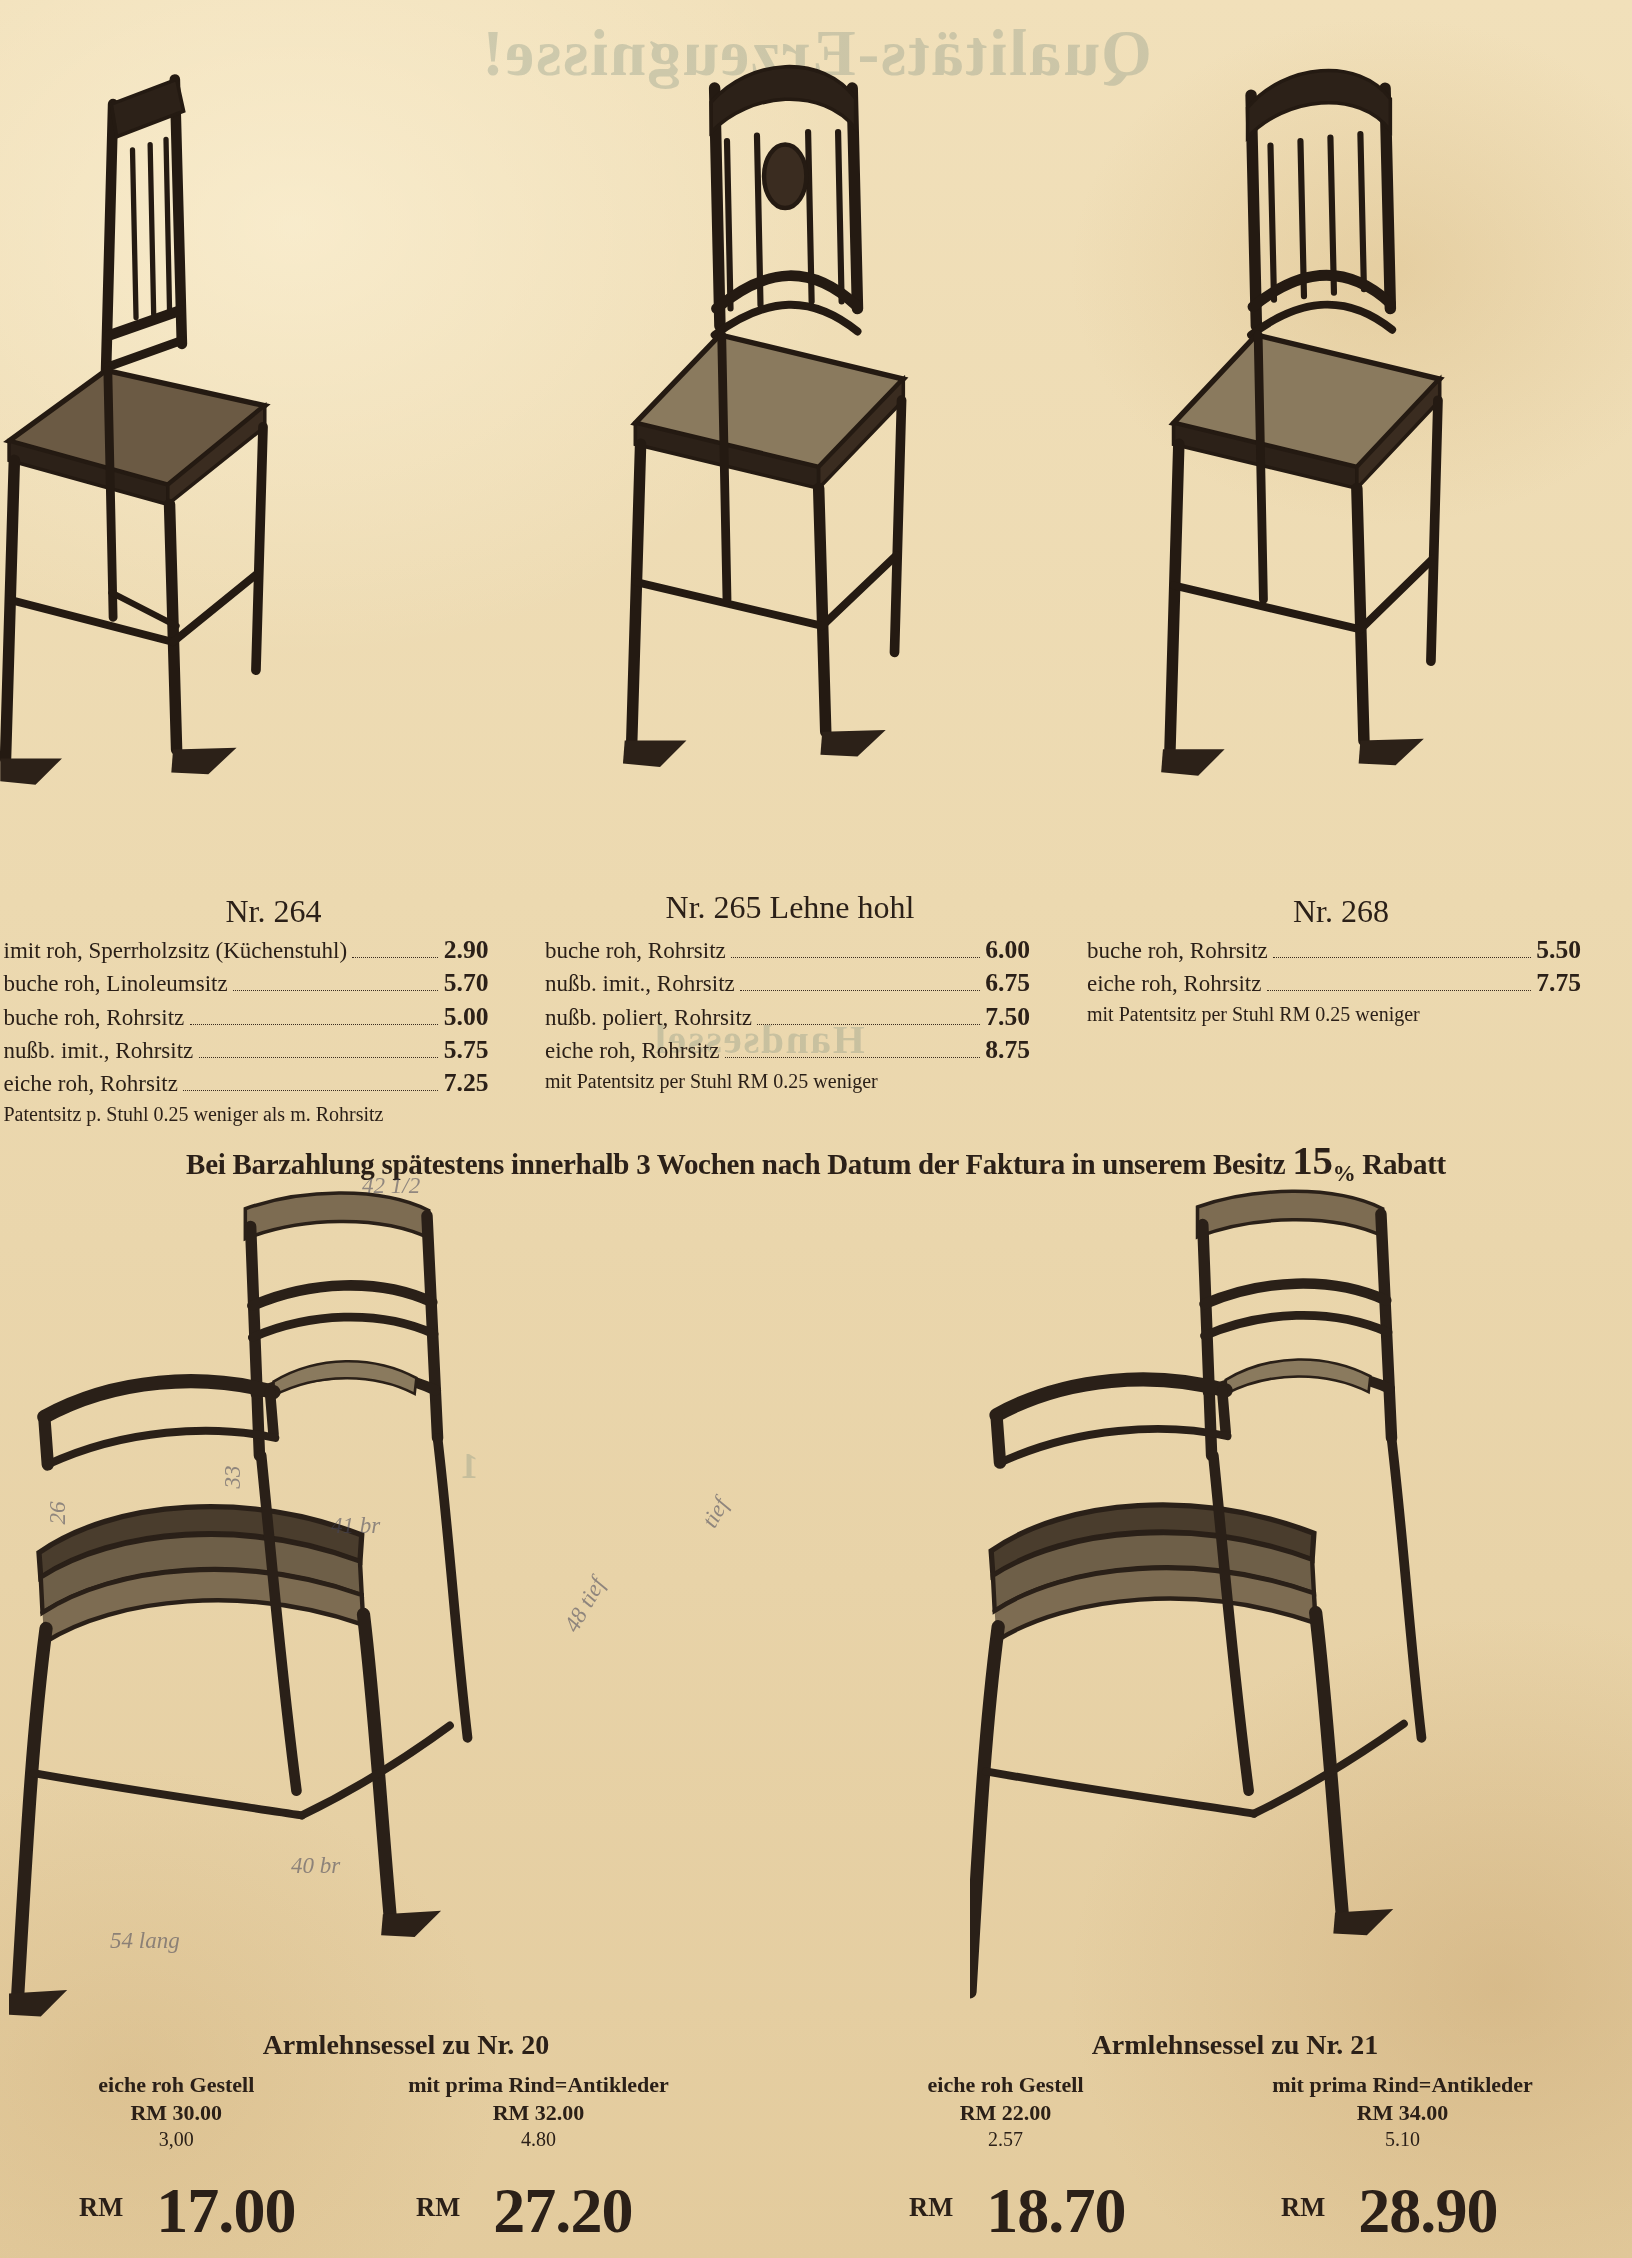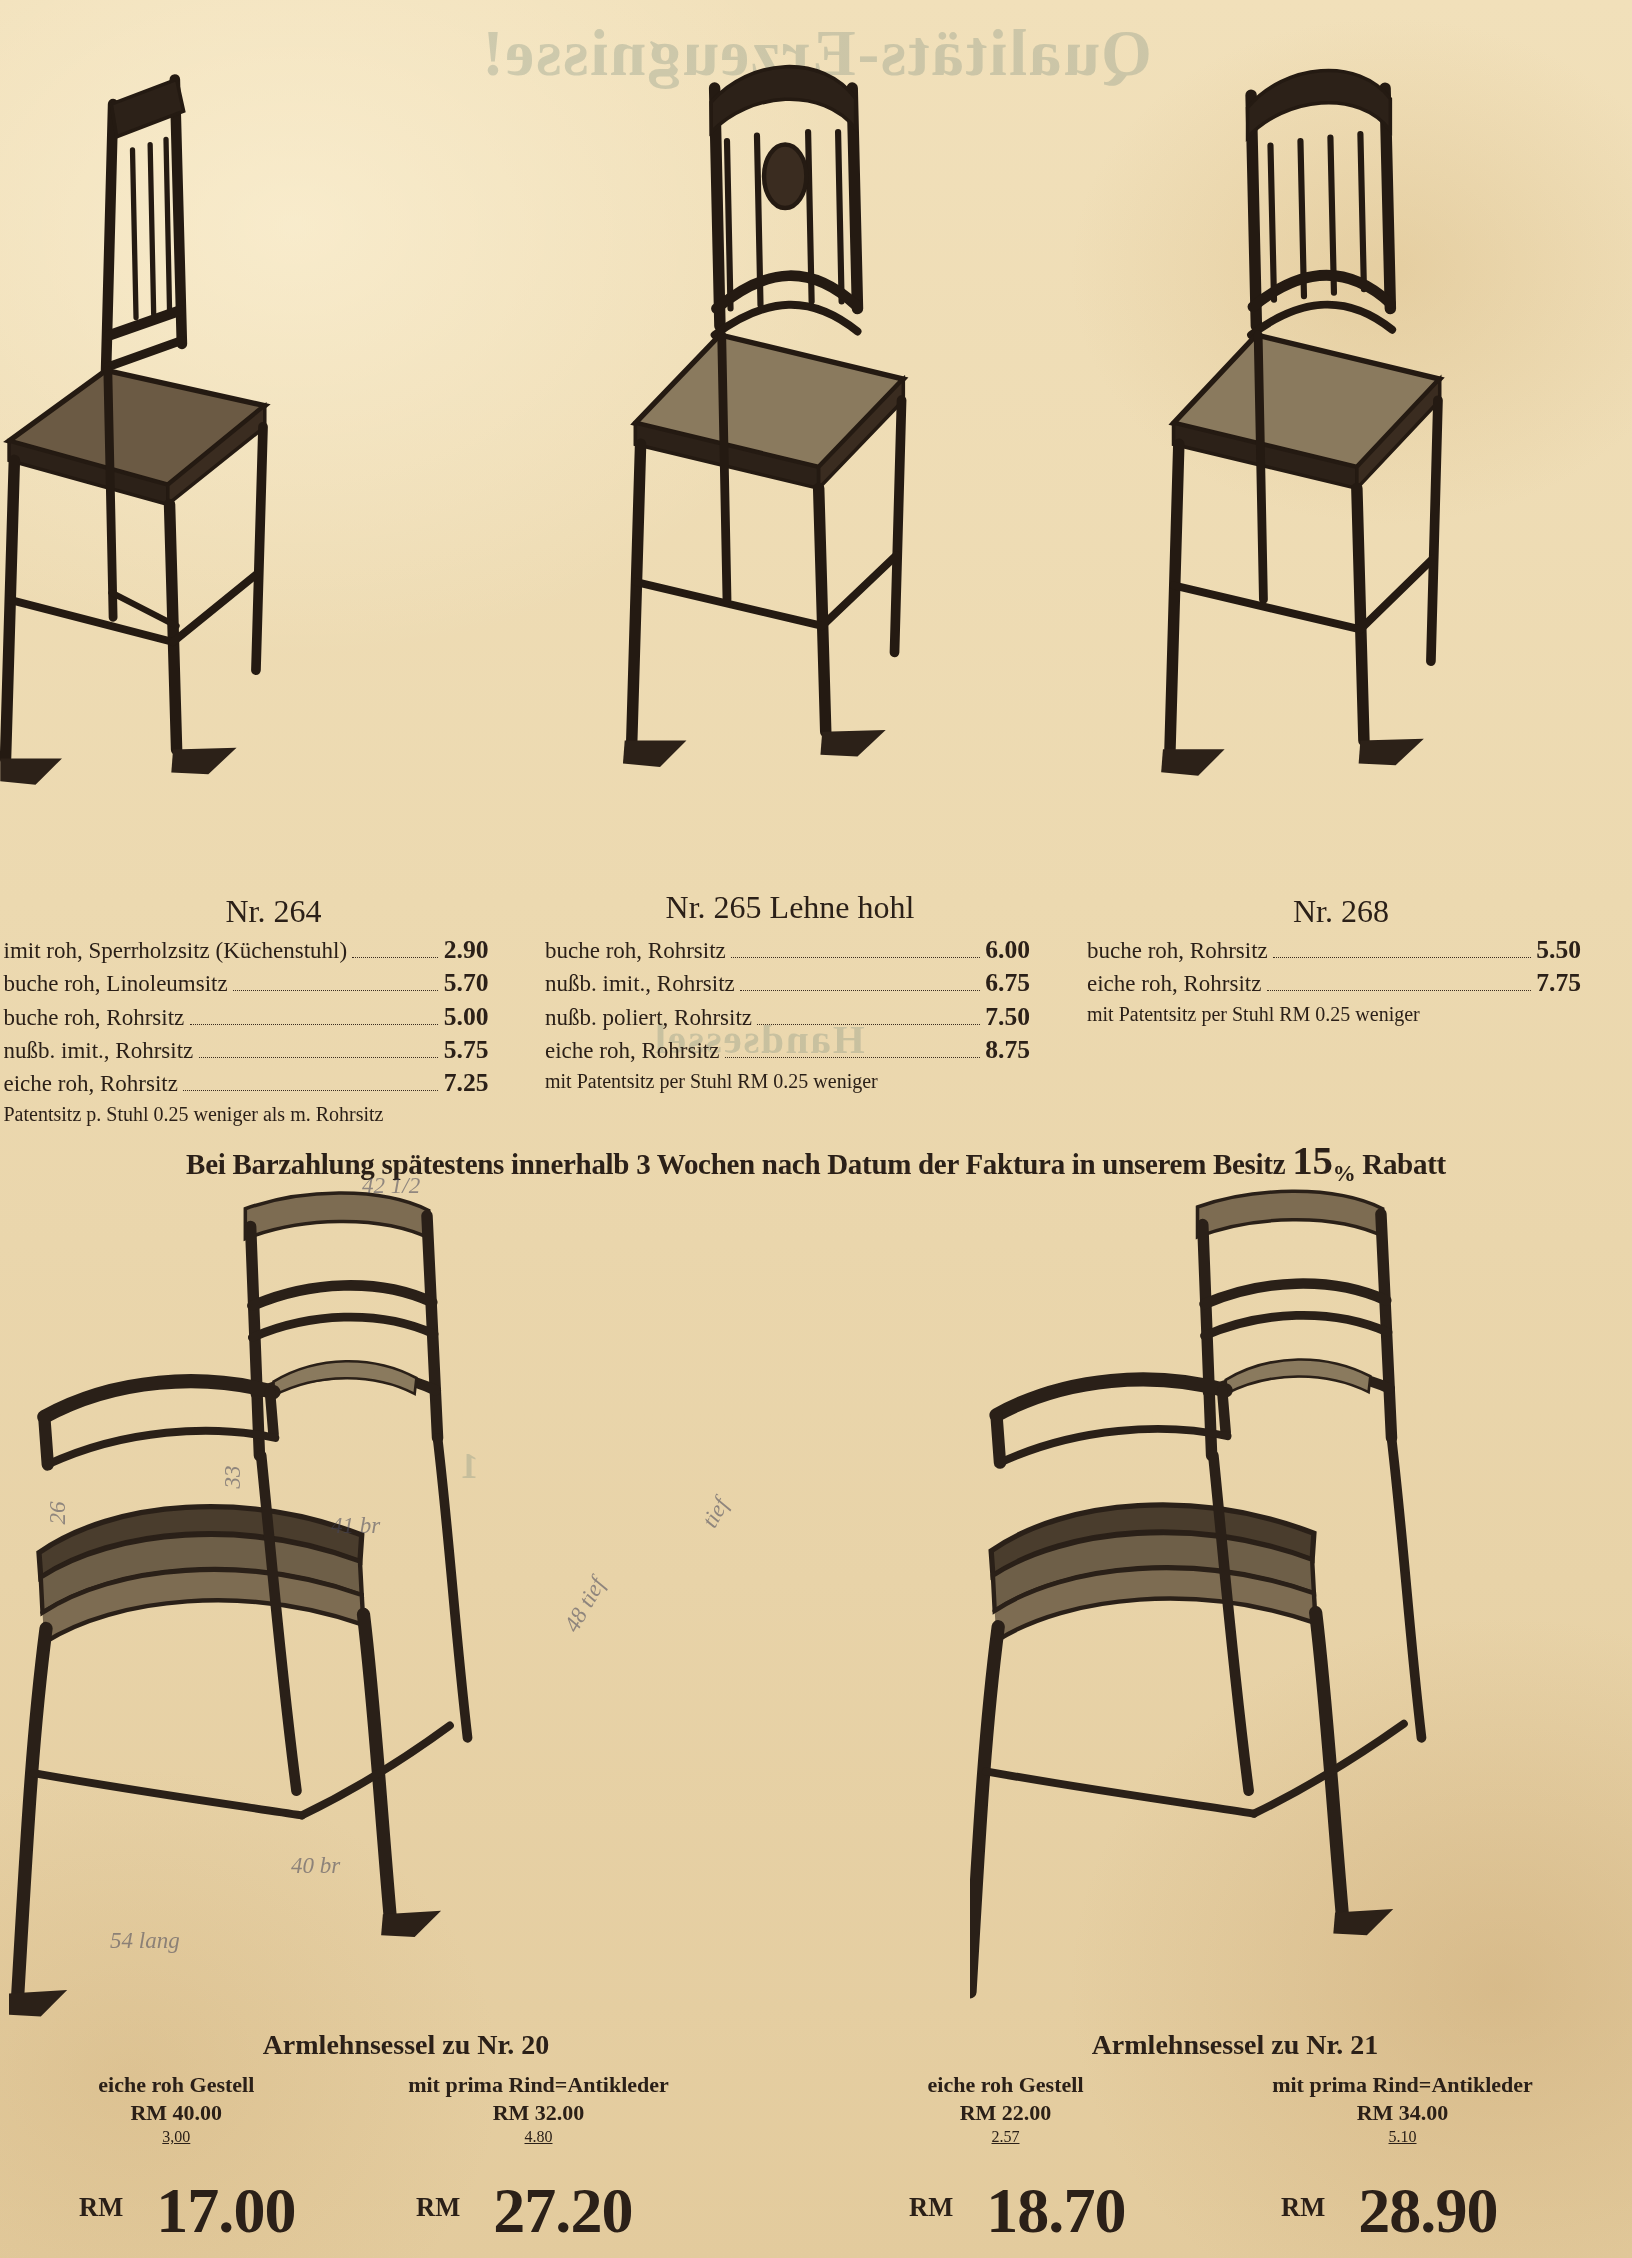--- a/index.html
+++ b/index.html
@@ -62,21 +62,21 @@
   }
   .banner .pct{font-size:41px;font-weight:bold;}
   .banner .pctsmall{font-size:23px;vertical-align:sub;}
 
   .armcap{
     position:absolute;font-size:28px;font-weight:bold;text-align:center;
   }
   .armblock{position:absolute;text-align:center;font-size:22px;line-height:1.28;}
   .armblock .b1{font-weight:bold;}
   .armblock .b2{font-weight:bold;}
-  .armblock .small{font-size:16px;text-decoration:underline;}
+  .armblock .small{font-size:20px;}
   .bigprice{
     position:absolute;display:flex;align-items:center;gap:26px;
   }
   .bigprice .rm{font-size:26.5px;font-weight:bold;margin-right:7px;margin-bottom:8px;}
   .bigprice .amt{font-size:64px;font-weight:bold;letter-spacing:-0.9px;line-height:.95;}
 
   .hand{
     position:absolute;color:rgba(70,70,90,.55);
     font-family:"Liberation Serif",serif;font-style:italic;font-size:23px;
     pointer-events:none;
@@ -330,21 +330,21 @@
 <div class="hand" style="left:556px;top:1592px;transform:rotate(-60deg);">48 tief</div>
 <div class="hand" style="left:701px;top:1500px;transform:rotate(-60deg);">tief</div>
 <div class="hand" style="left:291px;top:1853px;">40 br</div>
 <div class="hand" style="left:110px;top:1928px;">54 lang</div>
 
 <div class="armcap" style="left:53px;top:2029px;width:706px;">Armlehnsessel zu Nr. 20</div>
 <div class="armcap" style="left:882px;top:2029px;width:706px;">Armlehnsessel zu Nr. 21</div>
 
 <div class="armblock" style="left:8.8px;top:2071px;width:335px;">
   <div class="b1">eiche roh Gestell</div>
-  <div class="b2">RM 40.00</div>
+  <div class="b2">RM 30.00</div>
   <div class="small">3,00</div>
 </div>
 <div class="bigprice" style="left:79px;top:2181px;">
   <span class="rm">RM</span>
   <span class="amt">17.00</span>
 </div>
 
 <div class="armblock" style="left:353px;top:2071px;width:371px;">
   <div class="b1">mit prima Rind=Antikleder</div>
   <div class="b2">RM 32.00</div>

